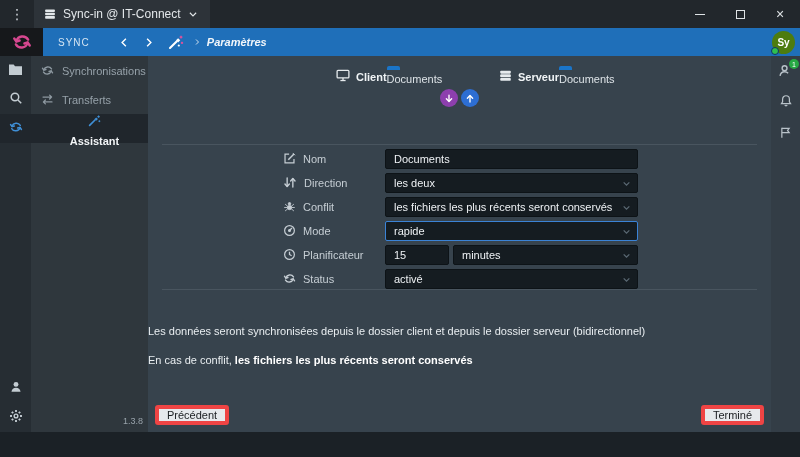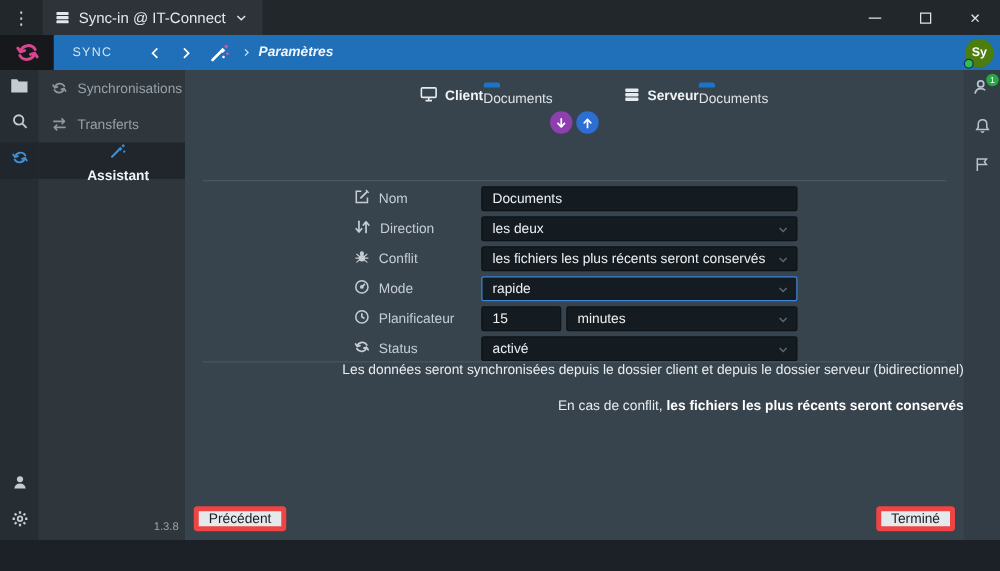--- a/index.html
+++ b/index.html
@@ -70,21 +70,21 @@
   .ffields { display:flex; gap:4px; width:253px; }
   .tinput, .select { background:#151c21; border:1px solid #0d1317; border-radius:2px; height:20px; font-size:11px; color:#eef1f4; }
   .tinput { padding:0 8px; width:100%; outline:none; font-family:"Liberation Sans", sans-serif; }
   .tinput.small { width:64px; flex:0 0 auto; }
   .select { flex:1; display:flex; align-items:center; justify-content:space-between; padding:0 6px 0 8px; cursor:pointer; min-width:0; }
   .select .sel-val { white-space:nowrap; overflow:hidden; text-overflow:ellipsis; }
   .select svg { color:#5a6873; flex:0 0 auto; }
   .select.focused { border:1px solid #3b83d6; }
 
   
-  .summary { text-align:right; flex:0 0 auto; }
+  .summary { text-align:left; margin-top:35px; flex:0 0 auto; }
   .sum-line1 { font-size:11px; color:#e8edf0; }
   .sum-line2 { font-size:11px; color:#e8edf0; margin-top:17px; }
   .sum-line2 b { color:#ffffff; }
 
   
   .footer { margin-top:auto; display:flex; justify-content:space-between; padding:0 7px; margin-bottom:7px; flex:0 0 auto; }
   .btn { background:#e6e9ec; border:4px solid #ef4444; border-radius:3px; height:20px; padding:0 8px; font-size:11px; color:#1b1e21; font-family:"Liberation Sans", sans-serif; cursor:pointer; display:flex; align-items:center; }
 
   
   .rrail { width:29px; background:#333d46; display:flex; flex-direction:column; align-items:center; padding-top:7px; gap:13px; flex:0 0 auto; }

